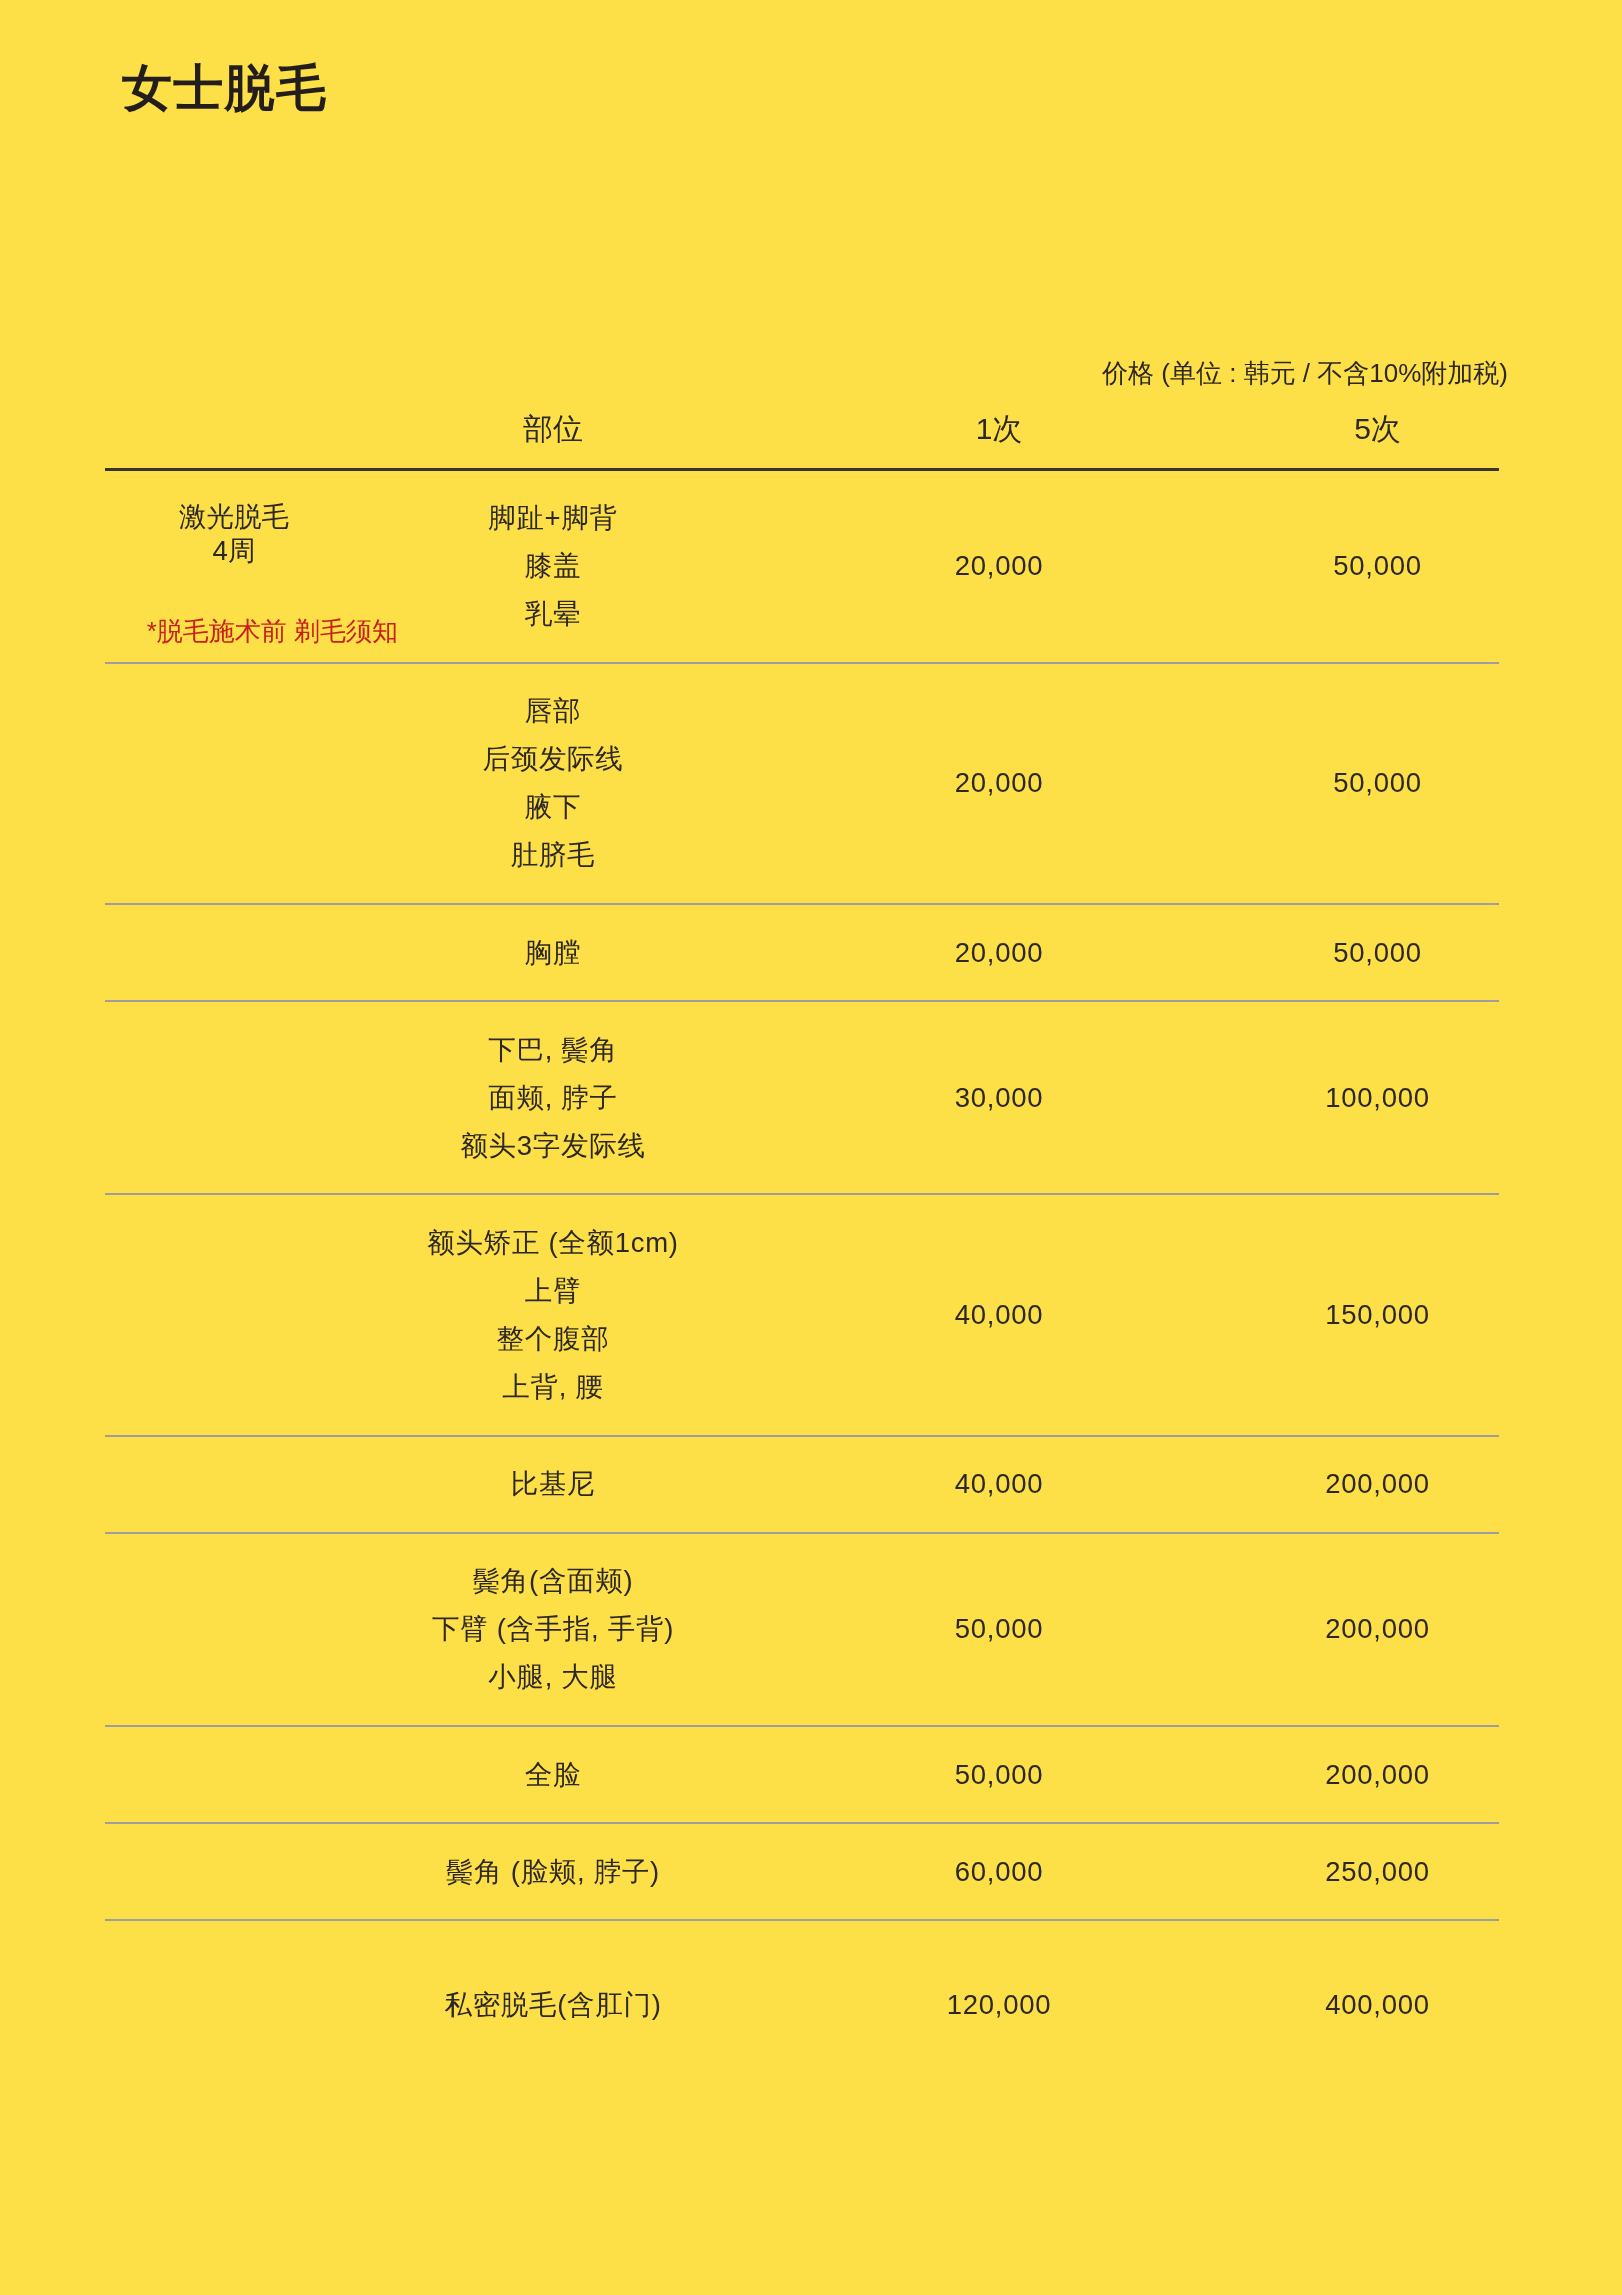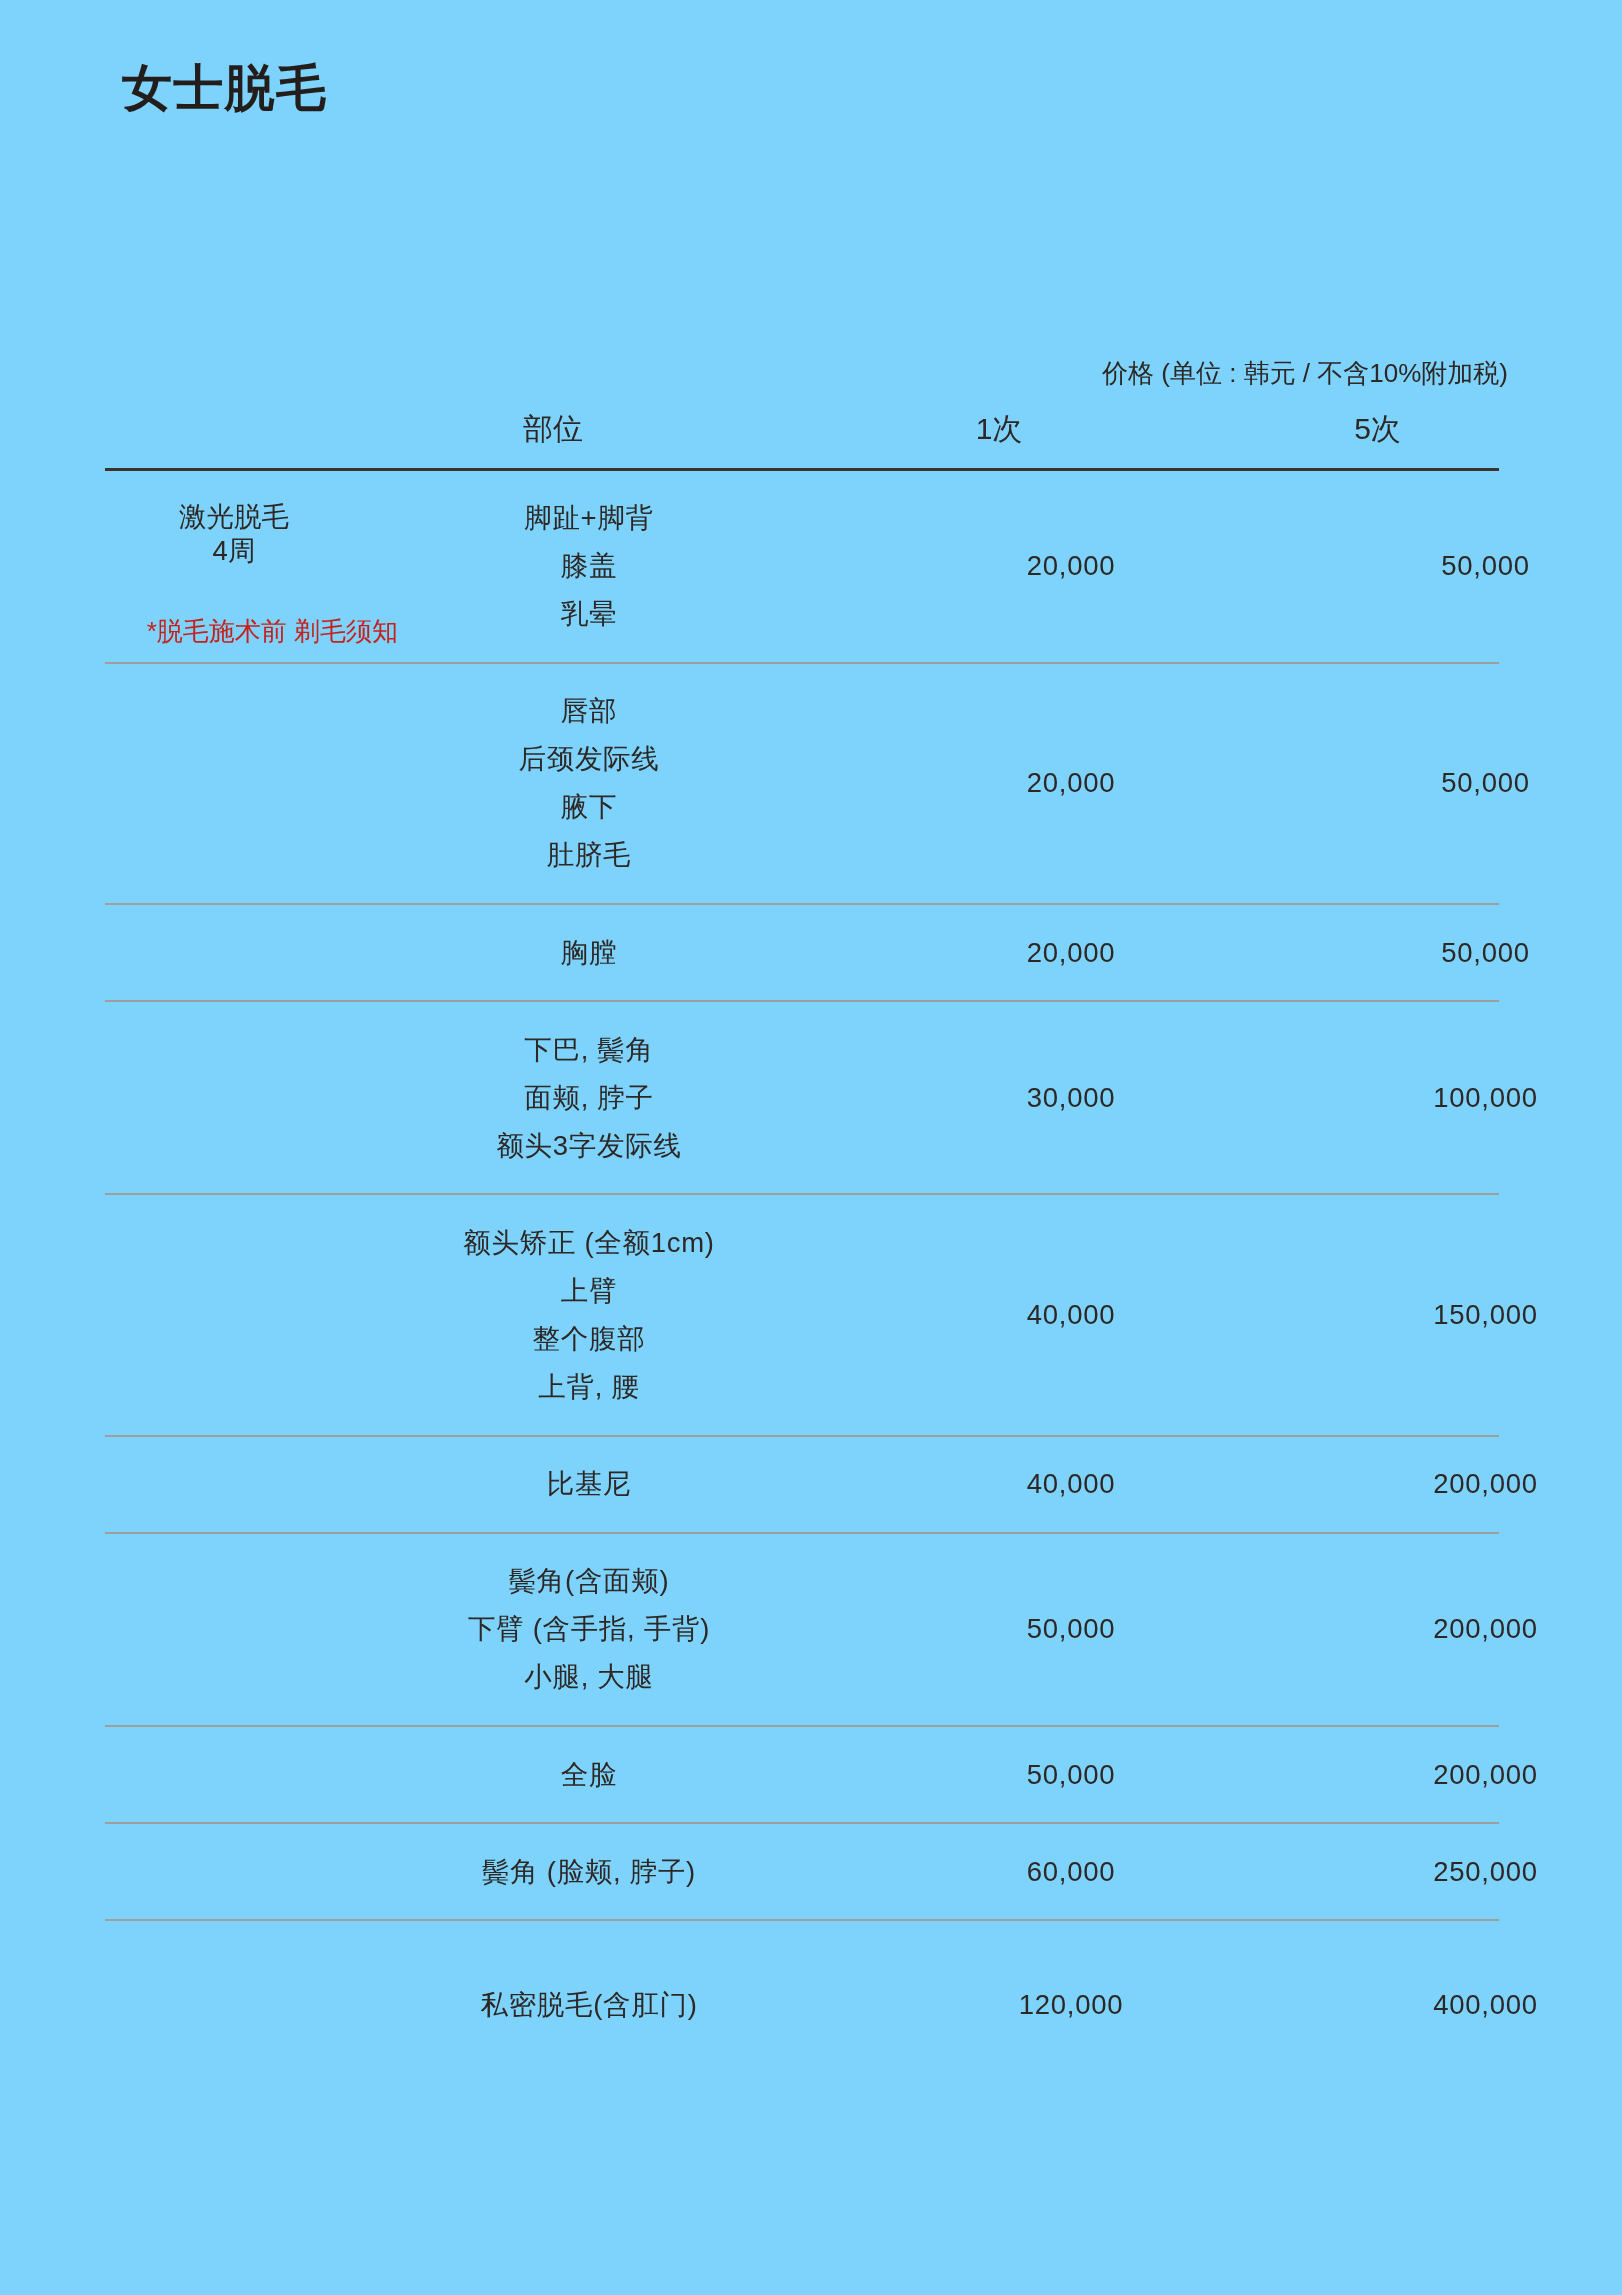--- a/index.html
+++ b/index.html
@@ -1,21 +1,21 @@
 <!DOCTYPE html>
 <html style="font-size:10.5px"><head>
 <meta charset="utf-8">
 <style>
   html, body { margin: 0; padding: 0; background: #e8e8e8; }
   .page {
     position: relative;
     width: 1623px;
     height: 2295px;
     margin: 0 auto;
-    background: #7dd3fc;
+    background: #fde047;
     font-family: "Liberation Sans", sans-serif;
     color: var(--text, #2d2725);
     overflow: hidden;
   }
   .title {
     position: absolute;
     left: 122px;
     top: 55px;
     font-size: 50px;
     font-weight: bold;
@@ -70,21 +70,20 @@
     font-size: 26px;
     color: var(--accent-red, #c7201a);
     white-space: nowrap;
   }
   .row {
     display: grid;
     grid-template-columns: 258px 380px 512px 245px;
     align-items: center;
     border-bottom: 2px solid var(--divider, #9e9e9e);
     padding: 23.6px 0;
-    gap: 36px;
   }
   .row:last-child { border-bottom: none; margin-top: 36px; }
   .cell.parts {
     grid-column: 2;
     text-align: center;
     font-size: 27.5px;
     letter-spacing: 0.7px;
   }
   .part-line { line-height: 48px; white-space: nowrap; }
   .cell.price {

